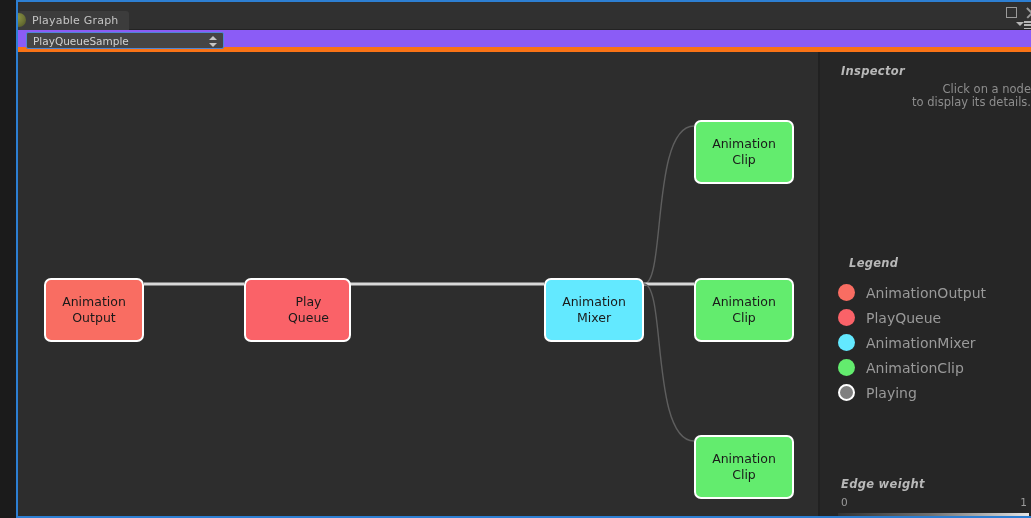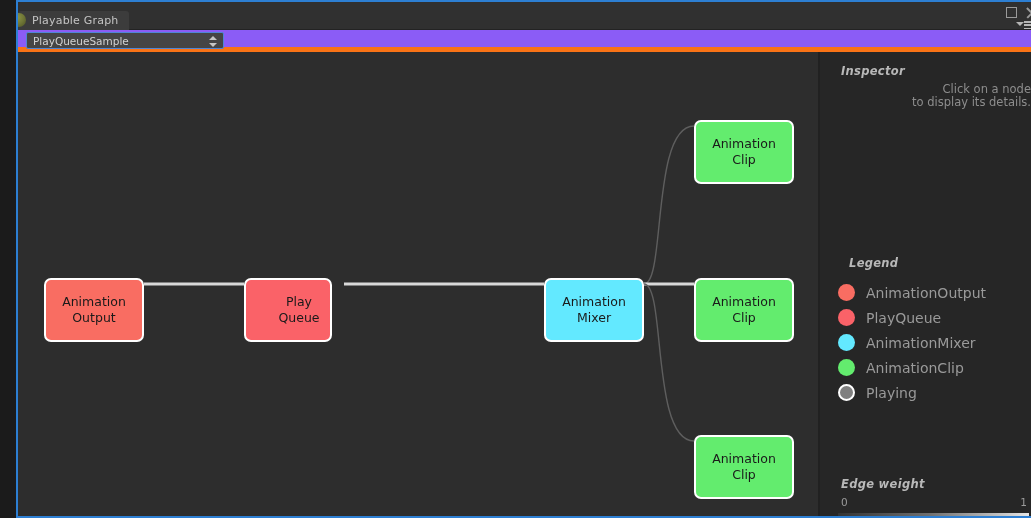--- a/index.html
+++ b/index.html
@@ -267,21 +267,21 @@
     <svg id="edges" width="800" height="464">
         <path d="M 126 232 L 226 232" fill="none" stroke="#d8d8d8" stroke-width="3"></path>
         <path d="M 326 232 L 526 232" fill="none" stroke="#d8d8d8" stroke-width="3"></path>
         <path d="M 626 232 C 648 232, 633 74, 676 74" fill="none" stroke="#5e5e5e" stroke-width="1.4"></path>
         <path d="M 626 232 L 676 232" fill="none" stroke="#d8d8d8" stroke-width="3"></path>
         <path d="M 626 232 C 648 232, 633 389, 676 389" fill="none" stroke="#5e5e5e" stroke-width="1.4"></path>
       </svg>
     <div id="nodes-layer">
         <div class="node" style="left: 26px; top: 200px; width: 100px; height: 64px; background: rgb(249, 109, 98);">Animation
 Output</div>
-        <div class="node" style="left: 226px; top: 200px; width: 88px; height: 64px; background: rgb(250, 98, 104); padding-left: 22px;">Play
+        <div class="node" style="left: 226px; top: 200px; width: 107px; height: 64px; background: rgb(250, 98, 104); padding-left: 22px;">Play
 Queue</div>
         <div class="node" style="left: 526px; top: 200px; width: 100px; height: 64px; background: rgb(99, 233, 255);">Animation
 Mixer</div>
         <div class="node" style="left: 676px; top: 42px; width: 100px; height: 64px; background: rgb(99, 236, 110);">Animation
 Clip</div>
         <div class="node" style="left: 676px; top: 200px; width: 100px; height: 64px; background: rgb(99, 236, 110);">Animation
 Clip</div>
         <div class="node" style="left: 676px; top: 357px; width: 100px; height: 64px; background: rgb(99, 236, 110);">Animation
 Clip</div>
       </div>

